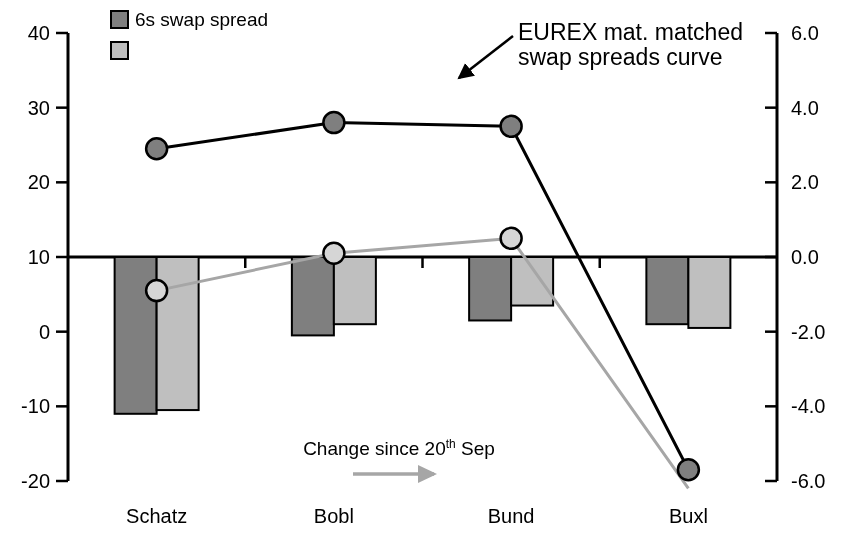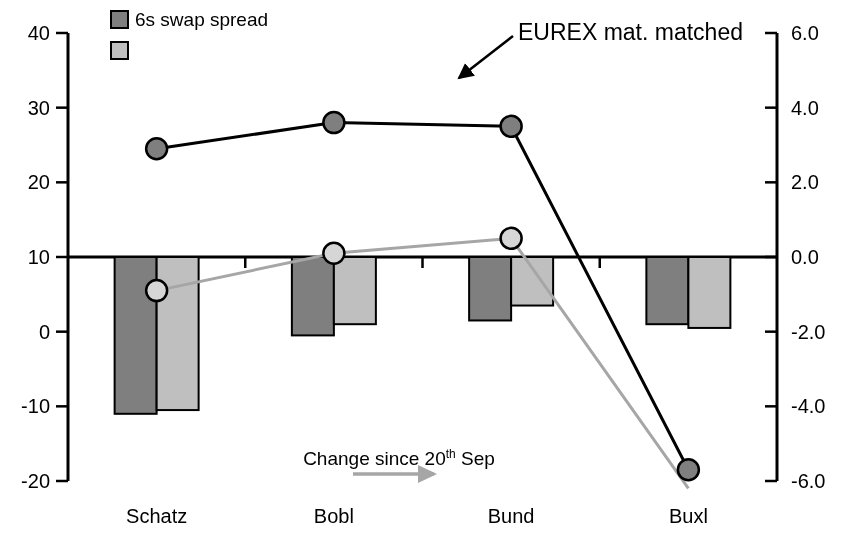--- a/index.html
+++ b/index.html
@@ -11,21 +11,21 @@
   .legend{
     position:absolute;left:110px;top:9px;display:flex;flex-direction:column;gap:11px;text-align:center;
   }
   .legend-item{display:flex;align-items:center;gap:6px;}
   .swatch{width:15px;height:15px;border:2px solid #000;flex:0 0 auto;}
   .legend-label{font-size:19px;line-height:21px;white-space:nowrap;}
   .ann-curve{
     position:absolute;left:518px;top:20px;font-size:23px;line-height:25px;white-space:nowrap;
   }
   .ann-change{
-    position:absolute;left:283px;top:448px;width:232px;text-align:center;
+    position:absolute;left:283px;top:438px;width:232px;text-align:center;
     font-size:19px;white-space:nowrap;
   }
   .ann-change sup{font-size:12px;line-height:0;}
 </style>
 </head>
 <body>
 
 <div class="stage">
 
   <svg id="chart" width="852" height="539" viewBox="0 0 852 539">
@@ -112,16 +112,17 @@
       <span class="swatch" id="swatch-0" style="background: rgb(127, 127, 127);"></span>
       <span class="legend-label">6s swap spread</span>
     </div>
     <div class="legend-item">
       <span class="swatch" id="swatch-1" style="background: rgb(191, 191, 191);"></span>
     </div>
   </div>
 
   <div class="ann-curve">
     <div>EUREX mat. matched</div>
+    <div>swap spreads curve</div>
   </div>
 
   <div class="ann-change"><span>Change since 20</span><sup>th</sup><span> Sep</span></div>
 </div>
 
 </body></html>

